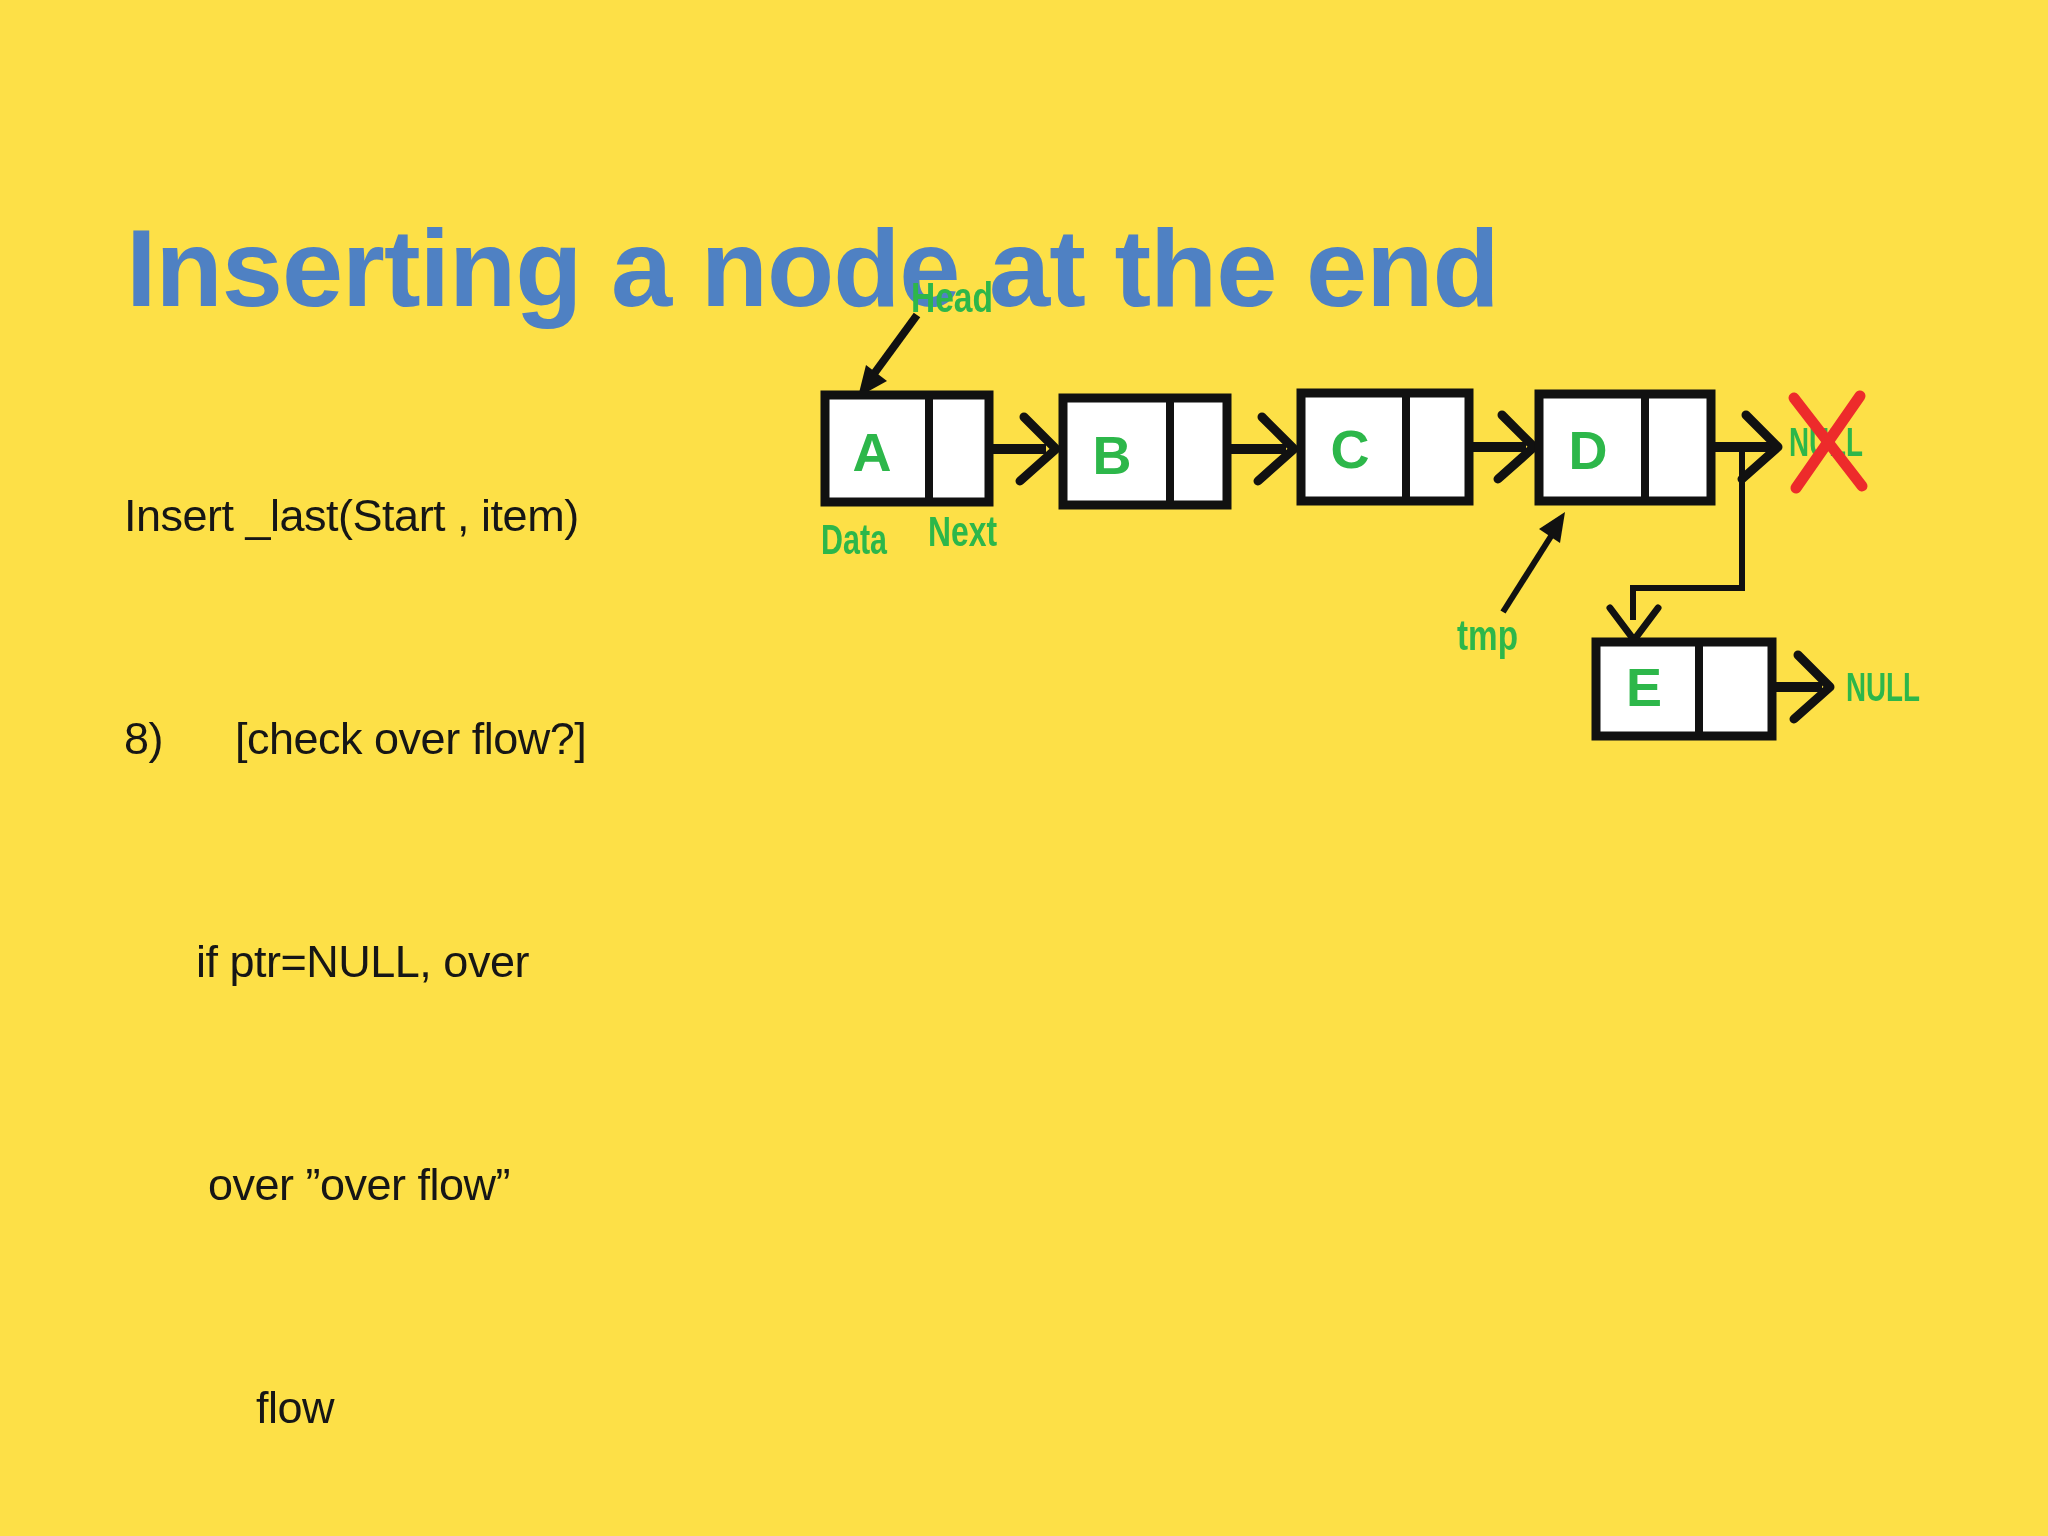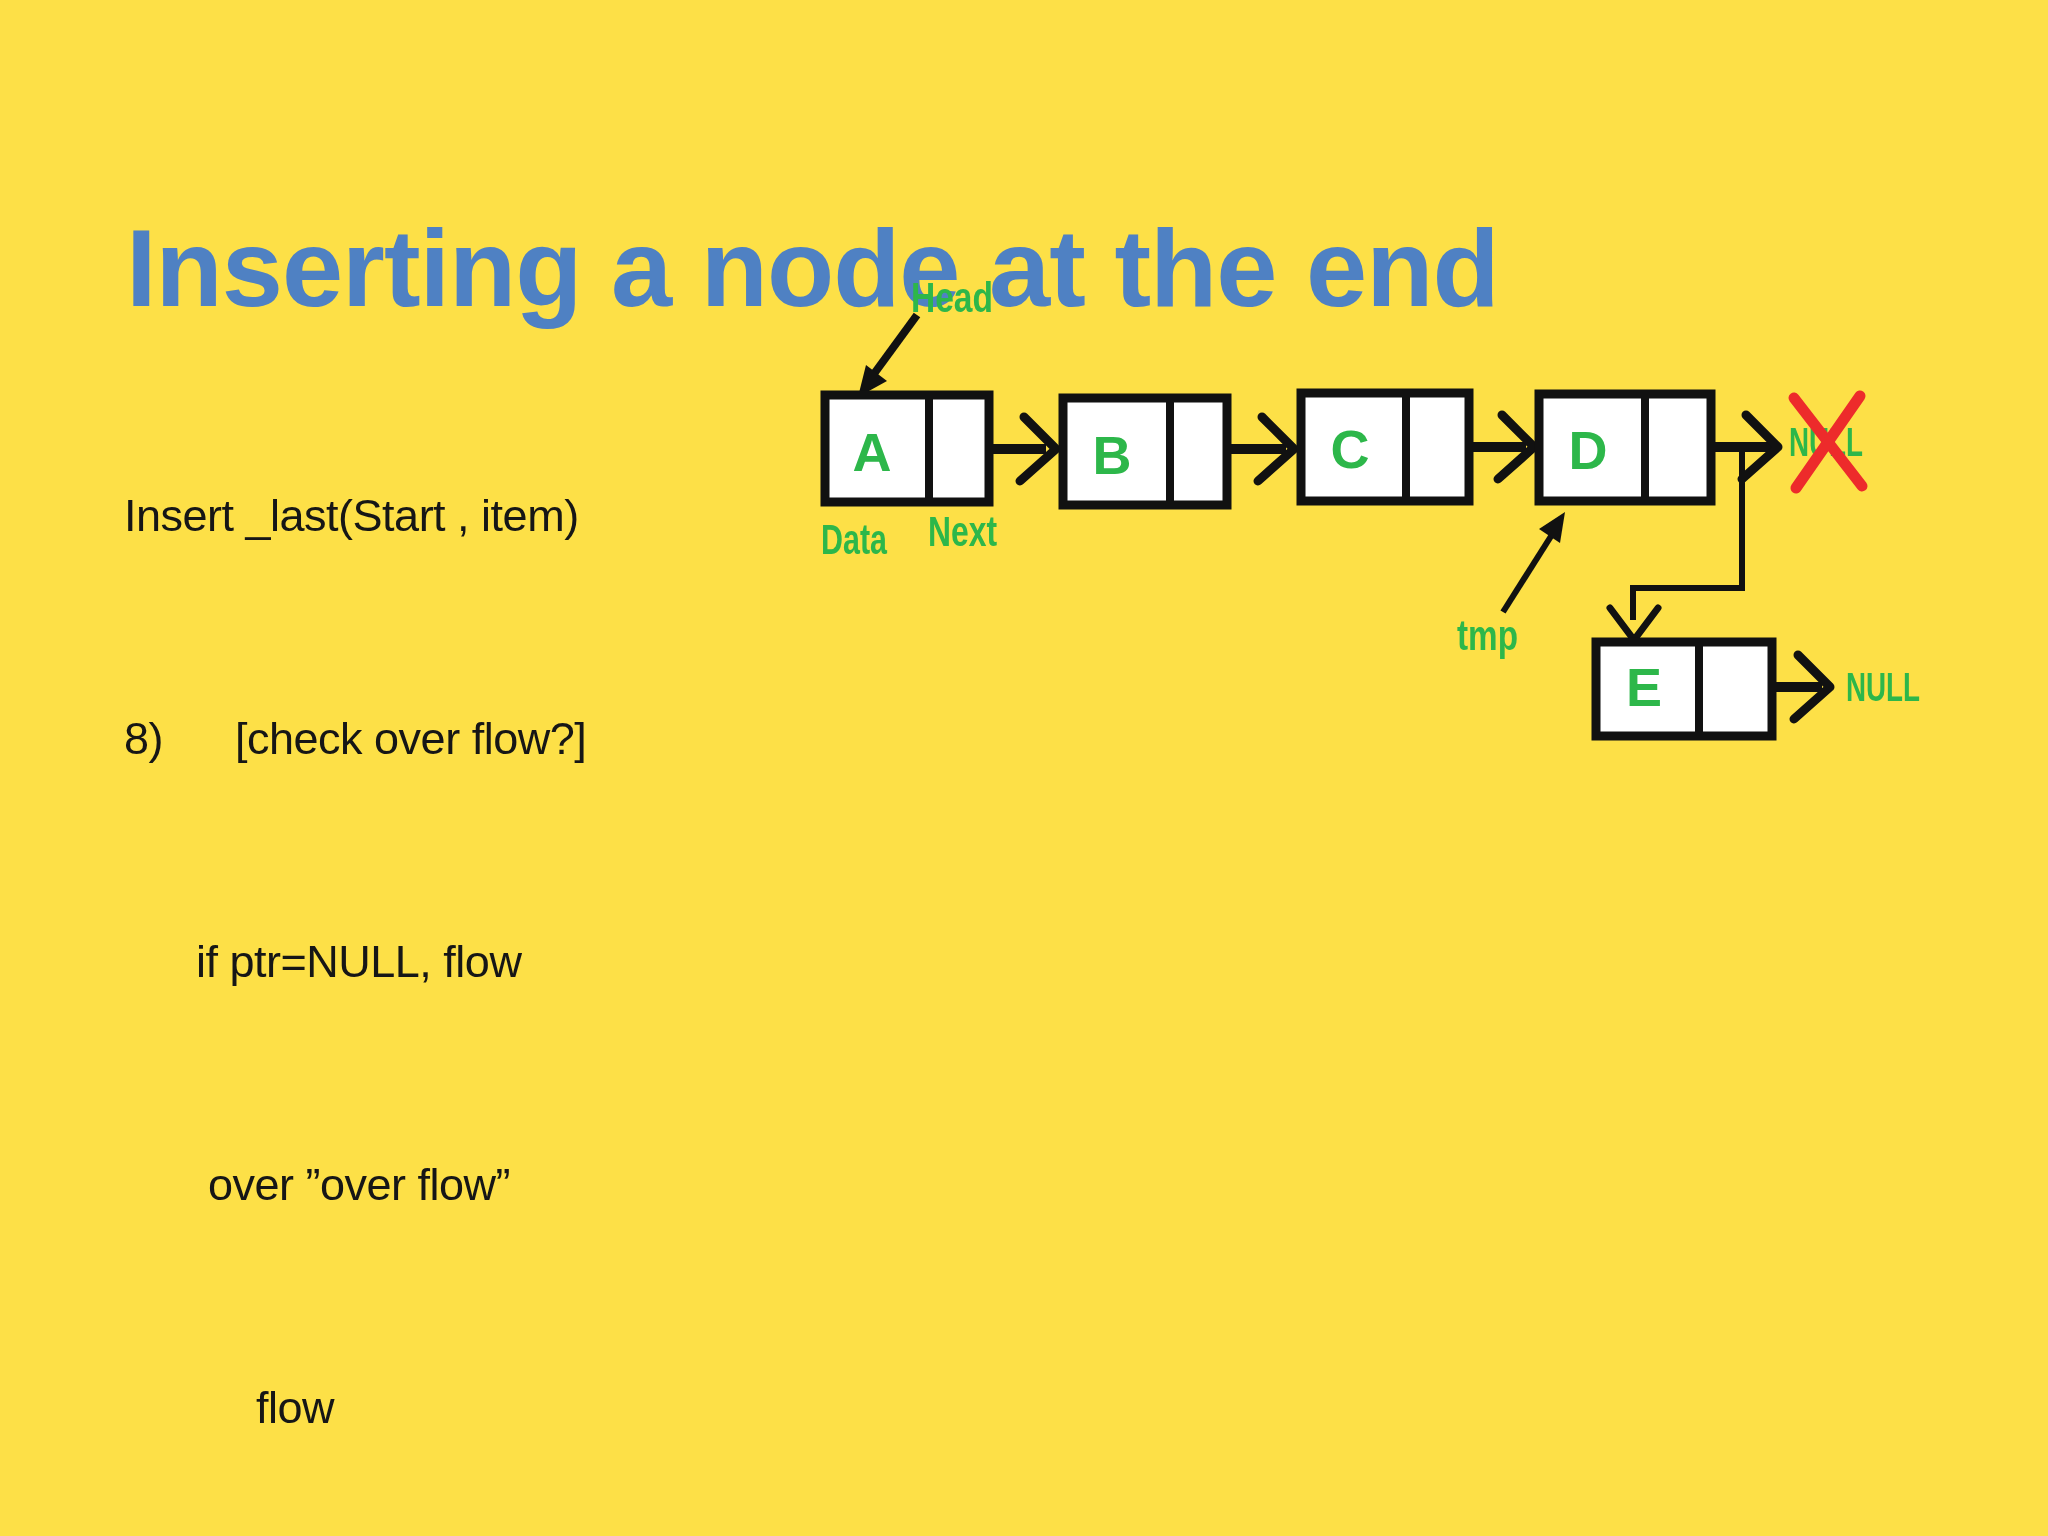--- a/index.html
+++ b/index.html
@@ -28,21 +28,21 @@
 </head>
 <body>
 
 <div class="slide">
 
   <h1 class="title">Inserting a node at the end</h1>
 
   <div class="code">
     <div>Insert _last(Start , item)</div>
     <div>8)      [check over flow?]</div>
-    <div>      if ptr=NULL, flow</div>
+    <div>      if ptr=NULL, over</div>
     <div>       over ”over flow”</div>
     <div>           flow</div>
     <div>exit</div>
     
     
     
     
     
     
     

